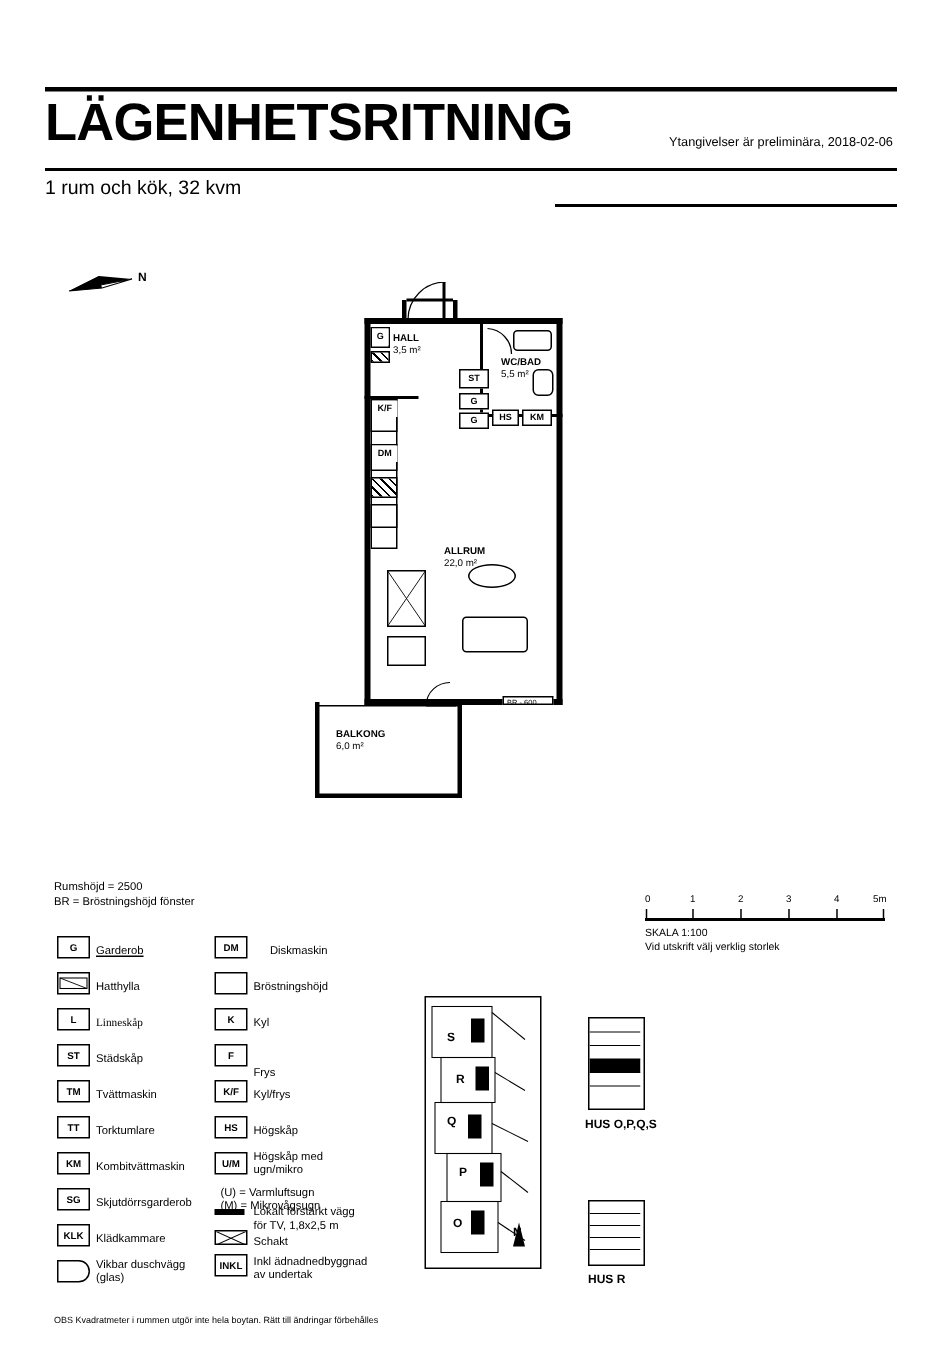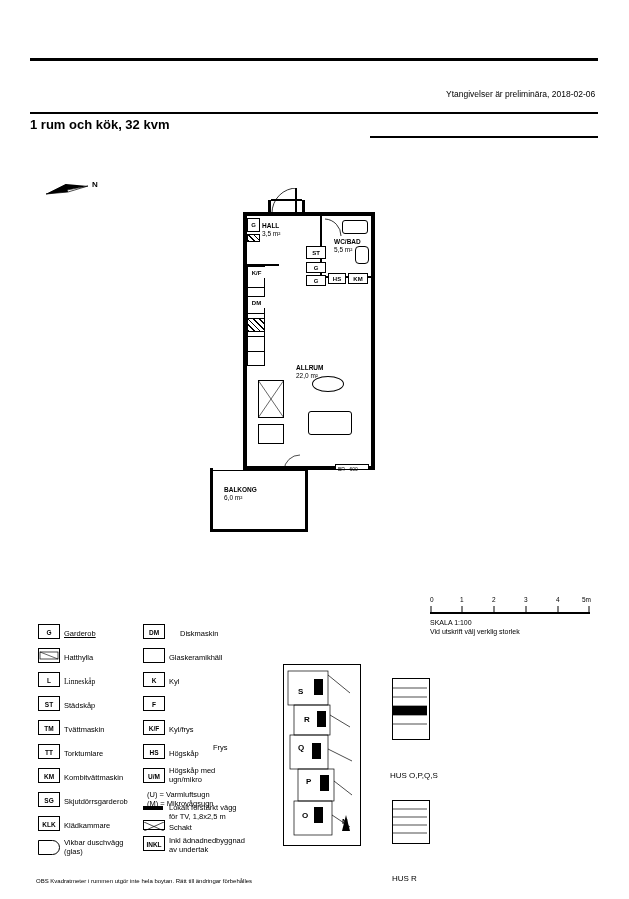--- a/index.html
+++ b/index.html
@@ -25,21 +25,21 @@
     line-height:40px;
   }
   .prelim {
     position:absolute; left:446px; top:89px;
     font-size:8.5px; line-height:10px;
   }
   .title-rule-mid {
     position:absolute; left:30px; top:112px; width:568px; height:2px; background:#000;
   }
   .subtitle {
-    position:absolute; left:30px; top:117px; font-size:13px; font-weight:bold;
+    position:absolute; left:30px; top:117px; font-size:13px; font-weight:normal;
   }
   .hdr-right-1 {
     position:absolute; left:376px; top:117px; font-size:13px; font-weight:bold;
   }
   .hdr-right-1 span { margin-right:16px; }
   .title-rule-bot {
     position:absolute; left:370px; top:136px; width:228px; height:1.5px; background:#000;
   }
   .hdr-right-2 {
     position:absolute; left:376px; top:141px; font-size:12.5px; font-weight:bold;
@@ -83,30 +83,31 @@
   .scale-ticks { position:absolute; left:0; top:10px; width:160px; height:8px; }
   .scale-line { position:absolute; left:0; top:16px; width:160px; height:1.5px; background:#000; }
   .scale-num { position:absolute; font-size:6.5px; top:0; }
   .scale-txt { position:absolute; font-size:7px; line-height:9px; top:22px; left:0; }
 
   
   .keyplan { position:absolute; left:283px; top:664px; width:76px; height:180px; border:1px solid #000; background:#fff; }
   .kp-lbl { position:absolute; font-size:8px; font-weight:bold; }
 
   .housefig { position:absolute; border:1px solid #000; background:#fff; }
-  .house-lbl { position:absolute; font-size:8px; font-weight:normal;margin-top:26px; }
+  .house-lbl { position:absolute; font-size:8px; font-weight:bold; }
 
   .footer { position:absolute; left:36px; top:878px; font-size:6px; }
 </style>
 </head>
 <body>
 
 <div class="page">
 
   <div class="title-rule-top"></div>
+  <div class="main-title">LÄGENHETSRITNING</div>
   <div class="prelim">Ytangivelser är preliminära, 2018-02-06</div>
   <div class="title-rule-mid"></div>
   <div class="subtitle">1 rum och kök, 32 kvm</div>
   <div class="title-rule-bot"></div>
 
   <div class="north">
     <svg width="70" height="34" viewBox="0 0 70 34">
       <polygon points="2,22 44,14 22,12" fill="#000"></polygon>
       <polygon points="2,22 44,14 24,20" fill="#fff" stroke="#000" stroke-width="0.7"></polygon>
       <polygon points="2,22 22,12 24,20" fill="#000"></polygon>
@@ -189,20 +190,24 @@
     <div class="lbl" style="left:86px; top:168px;">
       <b>ALLRUM</b><br>
       <span>22,0 m²</span>
     </div>
     <div class="lbl" style="left:14px; top:290px;">
       <b>BALKONG</b><br>
       <span>6,0 m²</span>
     </div>
   </div>
 
+  <div class="legend">
+    <div class="note">Rumshöjd = 2500</div>
+    <div class="note">BR = Bröstningshöjd fönster</div>
+  </div>
 
   <div>
     <div class="leg-sym" style="left:38px; top:624px;">G</div>
     <div class="leg-txt" style="left:64px; top:629px;text-decoration:underline;">Garderob</div>
 
     <div class="leg-sym" style="left:38px; top:648px;">
       <svg width="20" height="13">
         <rect x="1" y="3" width="18" height="7" fill="none" stroke="#000" stroke-width="0.7"></rect>
         <line x1="1" y1="3" x2="19" y2="10" stroke="#000" stroke-width="0.6"></line>
       </svg>
@@ -233,27 +238,27 @@
     <div class="leg-sym" style="left:38px; top:840px; border-radius:0 10px 10px 0;"></div>
     <div class="leg-txt" style="left:64px; top:838px; white-space:pre-line;">Vikbar duschvägg
 (glas)</div>
   </div>
 
   <div>
     <div class="leg-sym" style="left:143px; top:624px;">DM</div>
     <div class="leg-txt" style="left:169px; top:629px;margin-left:11px;">Diskmaskin</div>
 
     <div class="leg-sym hatch-d" style="left:143px; top:648px;"></div>
-    <div class="leg-txt" style="left:169px; top:653px;">Glaskeramikhäll</div>
+    <div class="leg-txt" style="left:169px; top:653px;">Bröstningshöjd</div>
 
     <div class="leg-sym" style="left:143px; top:672px;">K</div>
     <div class="leg-txt" style="left:169px; top:677px;">Kyl</div>
 
     <div class="leg-sym" style="left:143px; top:696px;">F</div>
-    <div class="leg-txt" style="left:169px; top:743px;margin-left:44px;">Frys</div>
+    <div class="leg-txt" style="left:169px; top:710px;">Frys</div>
 
     <div class="leg-sym" style="left:143px; top:720px;">K/F</div>
     <div class="leg-txt" style="left:169px; top:725px;">Kyl/frys</div>
 
     <div class="leg-sym" style="left:143px; top:744px;">HS</div>
     <div class="leg-txt" style="left:169px; top:749px;">Högskåp</div>
 
     <div class="leg-sym" style="left:143px; top:768px;">U/M</div>
     <div class="leg-txt" style="left:169px; top:766px; white-space:pre-line;">Högskåp med
 ugn/mikro</div>

